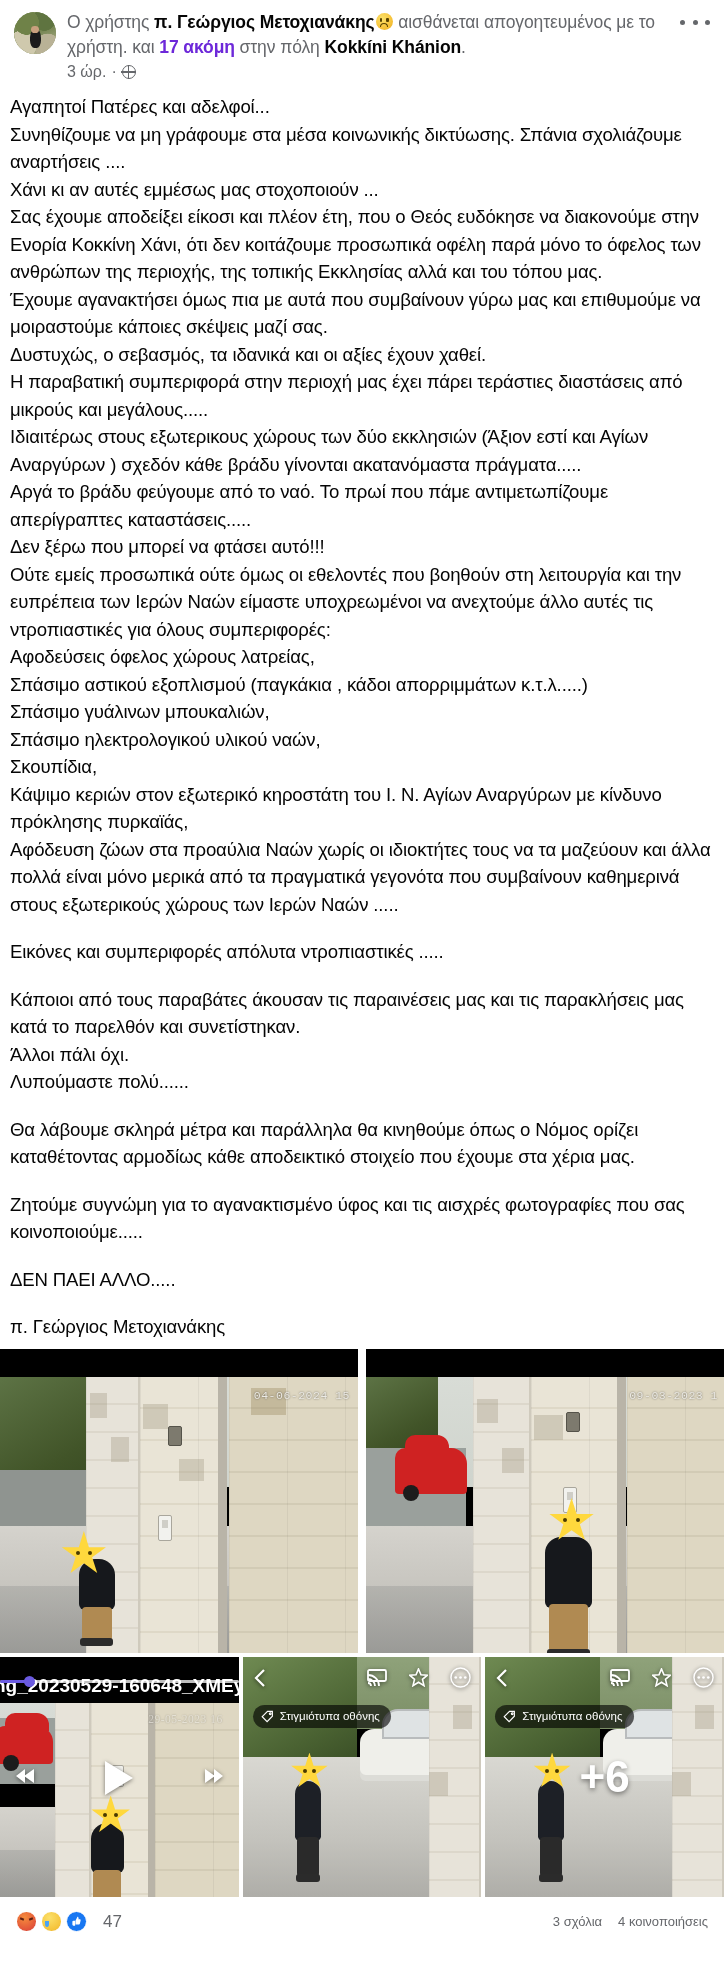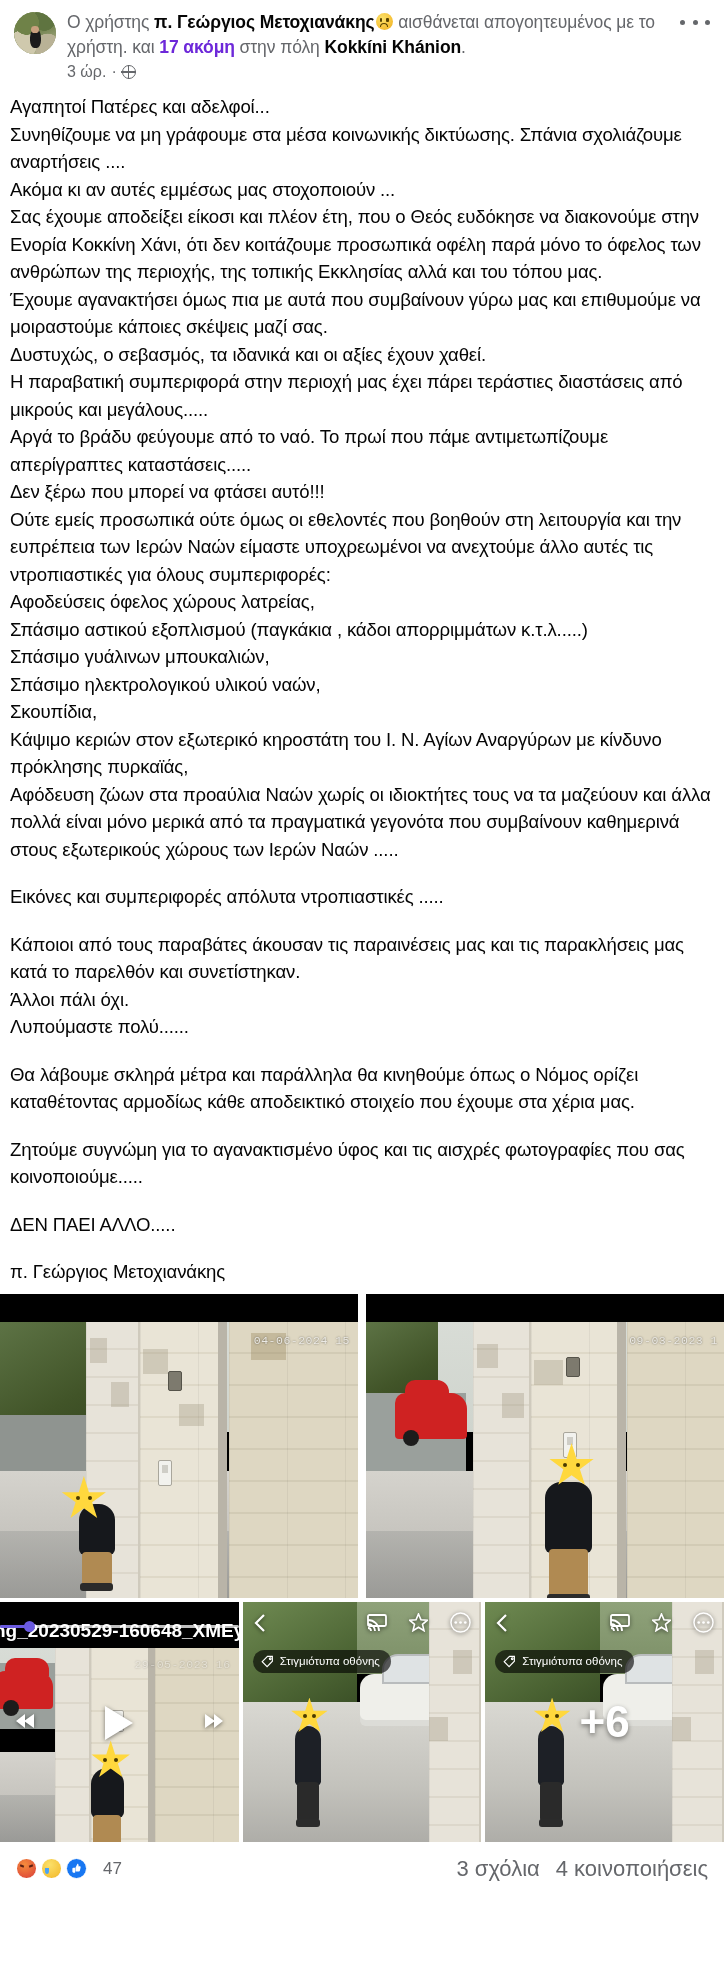--- a/index.html
+++ b/index.html
@@ -255,21 +255,21 @@
   .reax { width:21px; height:21px; border-radius:50%; position:relative; }
   .reax + .reax { margin-left:-4px; }
   .reax-angry { background: radial-gradient(circle at 40% 30%, #f58c3c 0%, #e2543a 70%, #c4392c 100%); border:1.5px solid #fff; }
   .reax-angry::before, .reax-angry::after { content:""; position:absolute; top:6px; width:4px; height:2px; background:#5b1f12; transform-origin:center;}
   .reax-angry::before{ left:3px; transform:rotate(22deg);}
   .reax-angry::after { right:3px; transform:rotate(-22deg);}
   .reax-sad { background: radial-gradient(circle at 40% 30%, #fbe06a 0%, #f5c33b 70%, #e3a81d 100%); border:1.5px solid #fff; }
   .reax-sad::before{content:""; position:absolute; left:2.5px; top:9px; width:4px; height:6px; background:#4aa3f5; border-radius:0 0 50% 50%;}
   .reax-like { background:#1877f2; border:1.5px solid #fff; display:flex; align-items:center; justify-content:center;}
   .reax-count { margin-left:8px; font-size:17px; color:#65676b; }
-  .stats-right { display:flex; gap:16px; font-size:22px;}
+  .stats-right { display:flex; gap:16px; font-size:13px;}
 </style>
 </head>
 <body>
 
 <div class="post">
 
   <div class="post-header">
     <div class="avatar">
       <div class="a1"></div>
       <div class="a2"></div>
@@ -291,25 +291,26 @@
 
   <div class="meta-line">
     <span>3 ώρ.</span>
     <span>·</span>
     <span class="globe-icon"></span>
   </div>
 
   <div class="post-body">
     <p>Αγαπητοί Πατέρες και αδελφοί...</p>
     <p>Συνηθίζουμε να μη γράφουμε στα μέσα κοινωνικής δικτύωσης. Σπάνια σχολιάζουμε αναρτήσεις ....</p>
-    <p>Ακόμα κι αν αυτές εμμέσως μας στοχοποιούν ...</p>
+    <p>Χάνι κι αν αυτές εμμέσως μας στοχοποιούν ...</p>
     <p>Σας έχουμε αποδείξει είκοσι και πλέον έτη, που ο Θεός ευδόκησε να διακονούμε στην Ενορία Κοκκίνη Χάνι, ότι δεν κοιτάζουμε προσωπικά οφέλη παρά μόνο το όφελος των ανθρώπων της περιοχής, της τοπικής Εκκλησίας αλλά και του τόπου μας.</p>
     <p>Έχουμε αγανακτήσει όμως πια με αυτά που συμβαίνουν γύρω μας και επιθυμούμε να μοιραστούμε κάποιες σκέψεις μαζί σας.</p>
     <p>Δυστυχώς, ο σεβασμός, τα ιδανικά και οι αξίες έχουν χαθεί.</p>
     <p>Η  παραβατική συμπεριφορά στην περιοχή μας έχει πάρει τεράστιες διαστάσεις από μικρούς και μεγάλους.....</p>
+    <p>Ιδιαιτέρως στους εξωτερικους χώρους των δύο εκκλησιών (Άξιον εστί και Αγίων Αναργύρων ) σχεδόν κάθε βράδυ γίνονται ακατανόμαστα πράγματα.....</p>
     <p>Αργά το βράδυ φεύγουμε από το ναό. Το πρωί που πάμε αντιμετωπίζουμε απερίγραπτες καταστάσεις.....</p>
     <p>Δεν ξέρω που μπορεί να φτάσει αυτό!!!</p>
     <p>Ούτε εμείς προσωπικά ούτε όμως οι εθελοντές που βοηθούν στη λειτουργία και την ευπρέπεια των Ιερών Ναών είμαστε υποχρεωμένοι να ανεχτούμε άλλο αυτές τις ντροπιαστικές για όλους συμπεριφορές:</p>
     <p>Αφοδεύσεις όφελος χώρους λατρείας,</p>
     <p>Σπάσιμο αστικού εξοπλισμού (παγκάκια , κάδοι απορριμμάτων κ.τ.λ.....)</p>
     <p>Σπάσιμο γυάλινων μπουκαλιών,</p>
     <p>Σπάσιμο ηλεκτρολογικού υλικού ναών,</p>
     <p>Σκουπίδια,</p>
     <p>Κάψιμο κεριών στον εξωτερικό κηροστάτη του Ι. Ν. Αγίων Αναργύρων με κίνδυνο πρόκλησης πυρκαϊάς,</p>
     <p>Αφόδευση ζώων  στα προαύλια Ναών χωρίς οι ιδιοκτήτες τους να τα μαζεύουν και άλλα πολλά είναι μόνο μερικά από τα πραγματικά γεγονότα που συμβαίνουν καθημερινά στους εξωτερικούς χώρους των Ιερών Ναών .....</p>
@@ -408,21 +409,21 @@
             <div class="wall" style="left:65%; width:35%;
                  background: repeating-linear-gradient(180deg,#ded7c2 0px,#ded7c2 26px,#d2cbb5 26px,#d2cbb5 28px);"></div>
             <div class="intercom" style="left:47%; top:32%; width:12px; height:22px;"></div>
             <div class="person" style="left:38%; top:62%; width:14%; height:42%;">
               <div class="torso"></div>
                 <div class="legs"></div>
             </div>
             <div class="star" style="left:38%; top:48%; width:40px; height:40px;"></div>
           </div>
           <span class="video-filename">ng_20230529-160648_XMEye.mp4</span>
-          <span class="timestamp" style="right:8px; top:56px; opacity:.55;">29-05-2023 16</span>
+          <span class="timestamp" style="right:16px; top:56px; opacity:.55;font-family:Liberation Serif, serif;">29-05-2023 16</span>
 
           <div class="video-controls">
             <div class="progress-row">
               <div class="progress-track"></div>
               <div class="progress-fill"></div>
               <div class="progress-knob"></div>
             </div>
             <div class="ctrl-row">
               <span class="ctrl">
                 <svg width="22" height="18" viewBox="0 0 22 18" fill="#fff">

